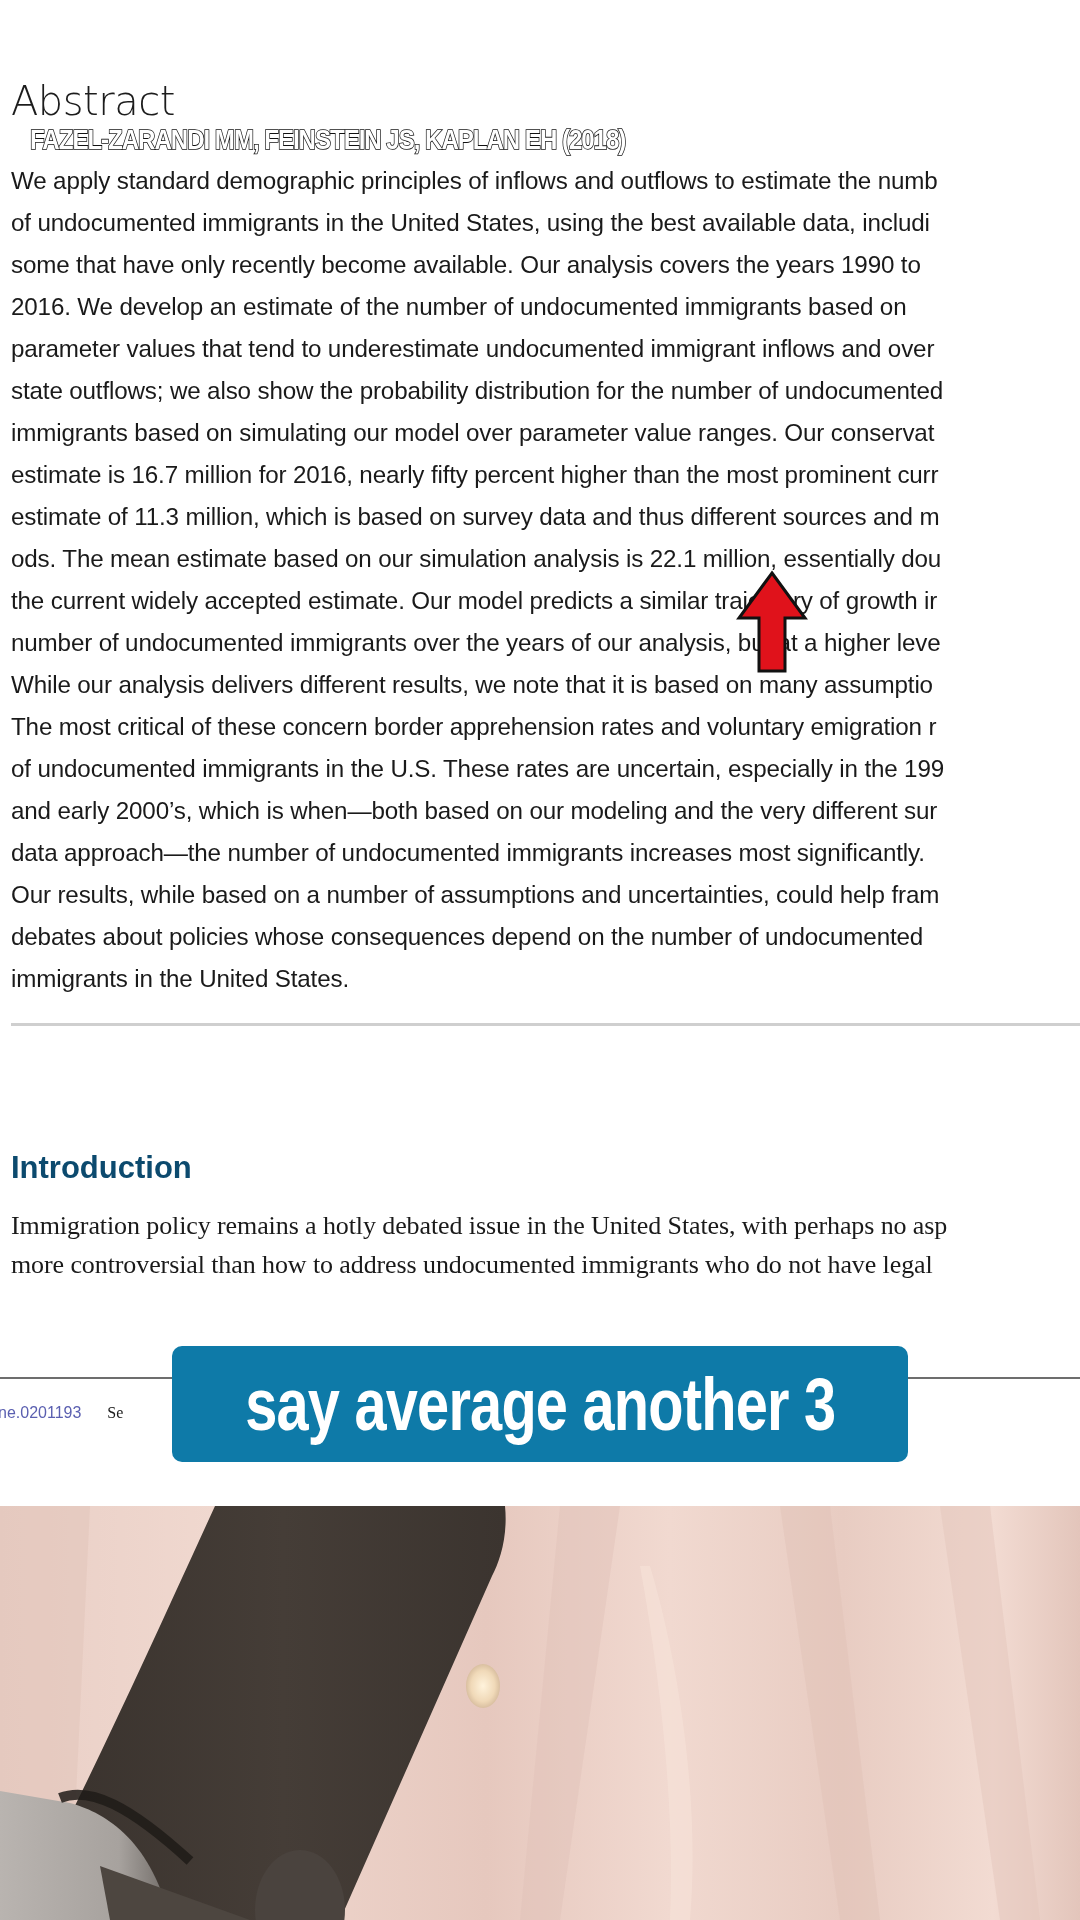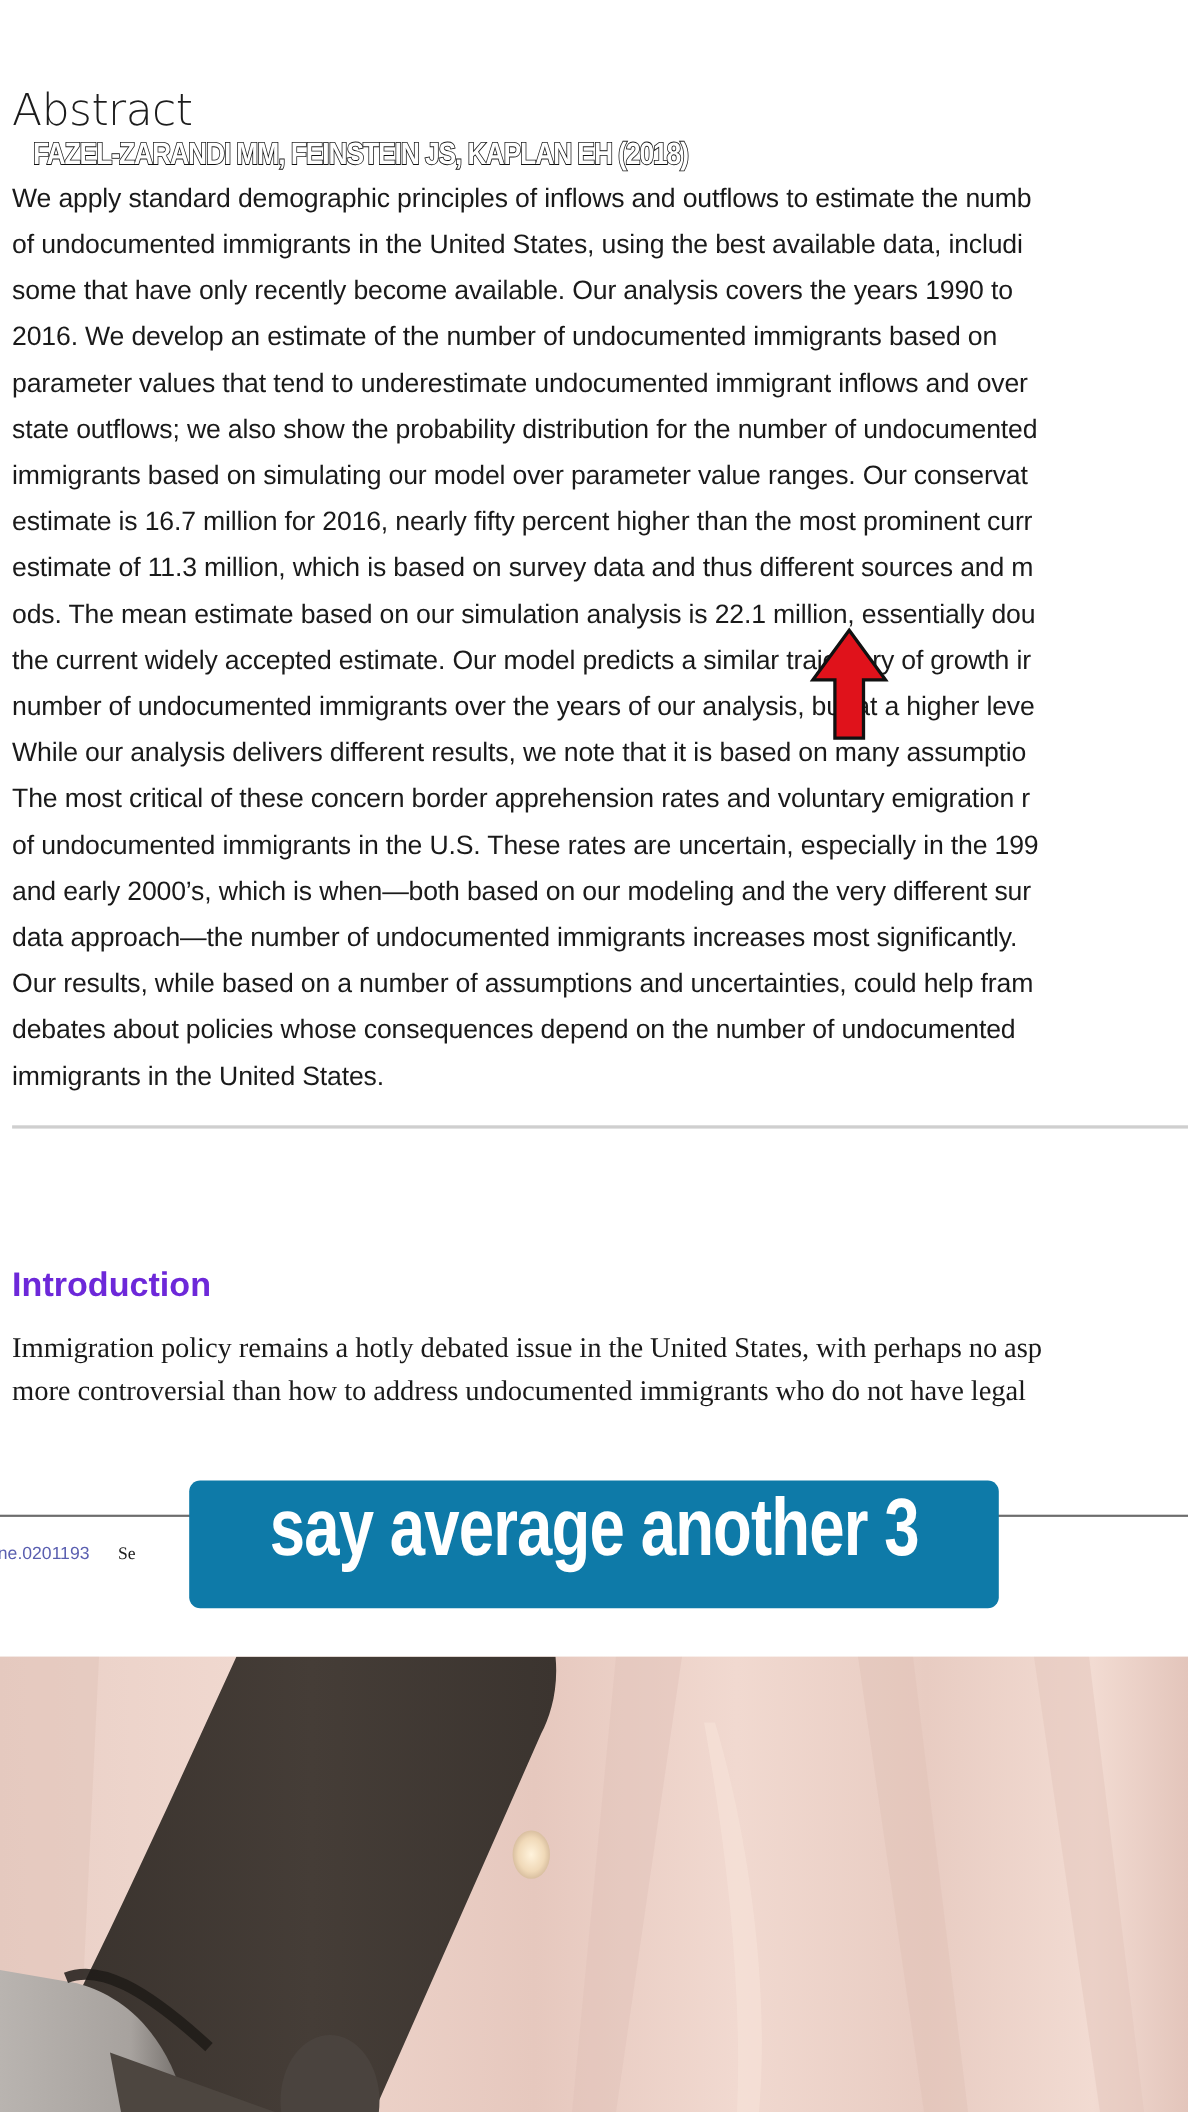--- a/index.html
+++ b/index.html
@@ -79,21 +79,21 @@
     background: #cfcfcf;
   }
   .intro-heading {
     position: absolute;
     left: 11px;
     top: 1134px;
     margin: 0;
     font-family: "Liberation Sans", sans-serif;
     font-weight: 700;
     font-size: 31px;
-    color: #6d28d9;
+    color: #0c4a6e;
     white-space: nowrap;
   }
   .intro-body {
     position: absolute;
     left: 11px;
     top: 1190px;
     width: 1300px;
   }
   .intro-line {
     height: 39px;
@@ -142,20 +142,21 @@
   }
   .caption-box {
     position: absolute;
     left: 172px;
     top: 1330px;
     width: 736px;
     height: 116px;
     background: #0e7aa8;
     border-radius: 10px;
     display: flex;
+    align-items: center;
     justify-content: center;
     overflow: hidden;
   }
   .caption-text {
     font-family: "Liberation Sans", sans-serif;
     font-weight: 700;
     font-size: 74px;
     color: #ffffff;
     white-space: nowrap;
     letter-spacing: -1px;

